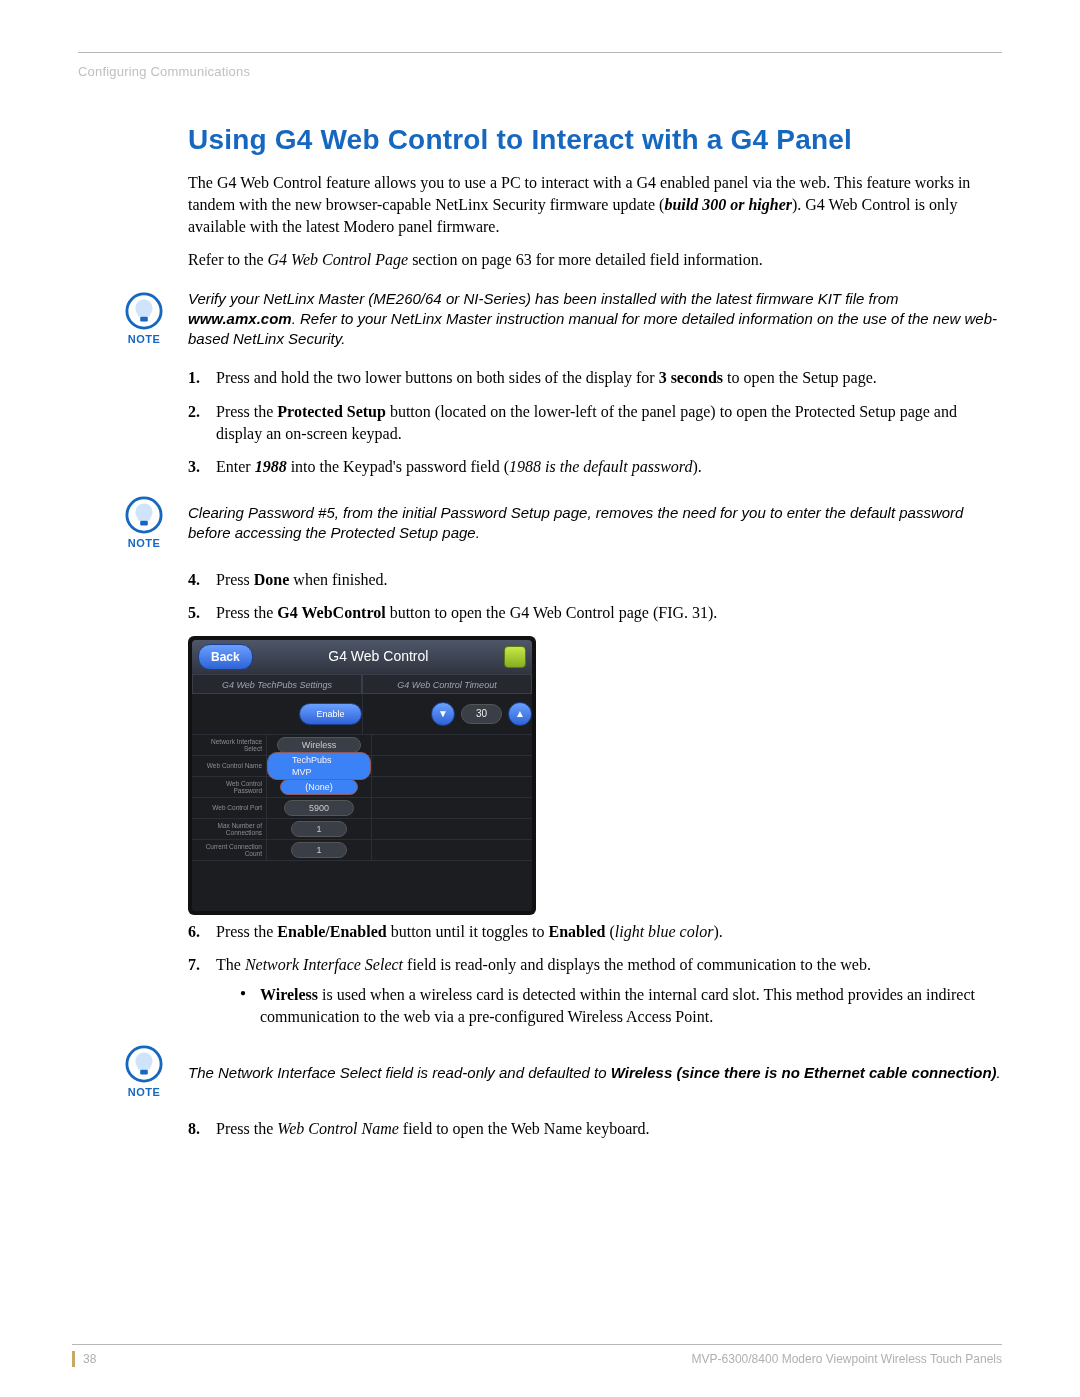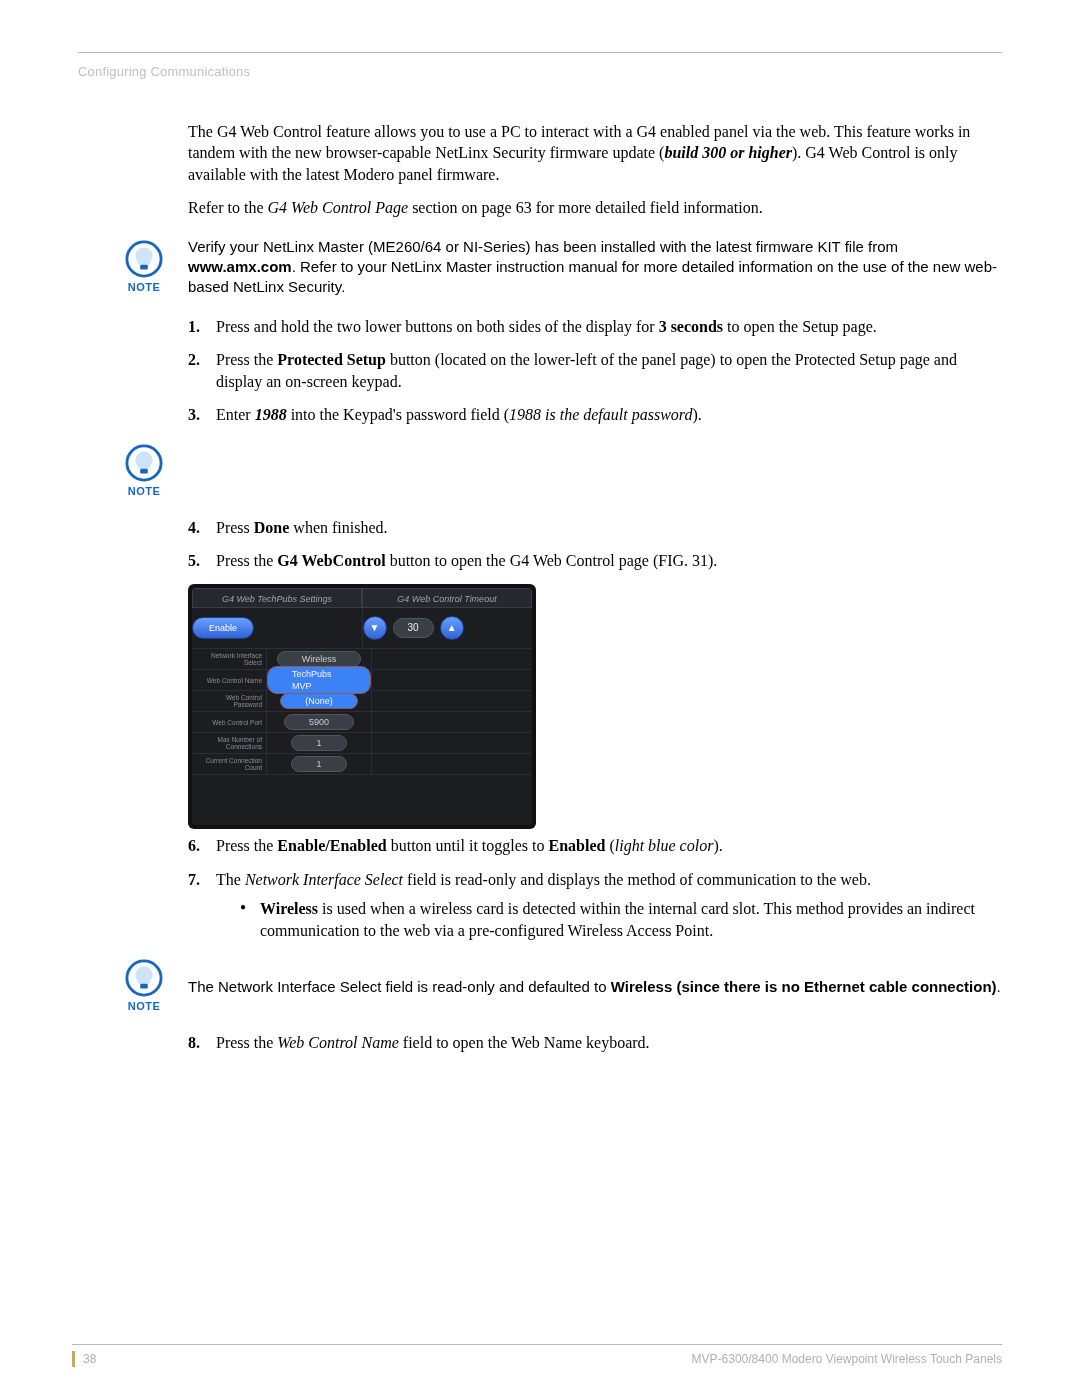--- a/index.html
+++ b/index.html
@@ -70,20 +70,21 @@
   .note-label {
     font-family: Arial, Helvetica, sans-serif;
     font-size: 11px;
     letter-spacing: 0.5px;
     font-weight: 600;
     color: #1667c0;
     text-align: center;
   }
   .note-text {
     font-family: Arial, Helvetica, sans-serif;
+    font-style: italic;
     font-size: 15px;
     line-height: 1.35;
     color: #000;
     flex: 1;
   }
 
   
   ol.steps {
     list-style: none;
     padding: 0;
@@ -200,22 +201,23 @@
   .panel-ctrl-row {
     display: flex;
     height: 40px;
     border-bottom: 1px solid #2b2e36;
   }
   .panel-ctrl-cell {
     flex: 1;
     border-right: 1px solid #2b2e36;
     display: flex;
     align-items: center;
-    justify-content: flex-start;
+    justify-content: flex-end;
     gap: 6px;
+    padding-left: 44px;
   }
   .panel-ctrl-cell:last-child { border-right: none; }
   .enable-btn {
     background: linear-gradient(#6aa0ff, #2e63d6);
     color: #fff;
     font-size: 9px;
     padding: 4px 16px;
     border-radius: 12px;
     border: 1px solid #1d3f8e;
   }
@@ -312,20 +314,21 @@
 </style>
 </head>
 <body>
 
 <div class="page">
   <hr class="top-rule">
   <div class="breadcrumb">Configuring Communications</div>
 
   <div class="content">
 
+    <h1 class="section-title">Using G4 Web Control to Interact with a G4 Panel</h1>
 
     <p class="body">
       <span>The G4 Web Control feature allows you to use a PC to interact with a G4 enabled panel via the web. This feature works in tandem with the new browser-capable NetLinx Security firmware update (</span><span class="bold-italic">build 300 or higher</span><span>). G4 Web Control is only available with the latest Modero panel firmware.</span>
     </p>
 
     <p class="body">
       <span>Refer to the </span><span class="italic">G4 Web Control Page</span><span> section on page 63 for more detailed field information.</span>
     </p>
 
     <div class="note-row">
@@ -359,36 +362,42 @@
 
     <div class="note-row">
       <div class="note-icon-cell">
         <svg class="note-bulb" viewBox="0 0 40 40">
           <circle cx="20" cy="20" r="18" fill="none" stroke="#1667c0" stroke-width="3"></circle>
           <path d="M20 8 C14 8 11 13 11 17 C11 21 14 23 14 26 L26 26 C26 23 29 21 29 17 C29 13 26 8 20 8 Z" fill="#cfe3fb"></path>
           <rect x="16" y="26" width="8" height="5" rx="1" fill="#1667c0"></rect>
         </svg>
         <div class="note-label">NOTE</div>
       </div>
+      <div class="note-text">Clearing Password #5, from the initial Password Setup page, removes the need for you to enter the default password before accessing the Protected Setup page.</div>
     </div>
 
     <ol class="steps">
       <li>
         <span class="num">4.</span>
         <span>Press </span><span class="bold">Done</span><span> when finished.</span>
       </li>
       <li>
         <span class="num">5.</span>
         <span>Press the </span><span class="bold">G4 WebControl</span><span> button to open the G4 Web Control page (FIG. 31).</span>
       </li>
     </ol>
 
     <div class="fig-wrap">
       <div class="panel-frame">
         <div class="panel-inner">
+          <div class="panel-header">
+            <div class="back-btn">Back</div>
+            <div class="panel-title">G4 Web Control</div>
+            <div class="home-btn"></div>
+          </div>
           <div class="panel-tabs">
             <div class="panel-tab">G4 Web TechPubs Settings</div>
             <div class="panel-tab">G4 Web Control Timeout</div>
           </div>
           <div class="panel-row-area">
             <div class="panel-ctrl-row">
               <div class="panel-ctrl-cell">
                 <div class="enable-btn">Enable</div>
               </div>
               <div class="panel-ctrl-cell">

